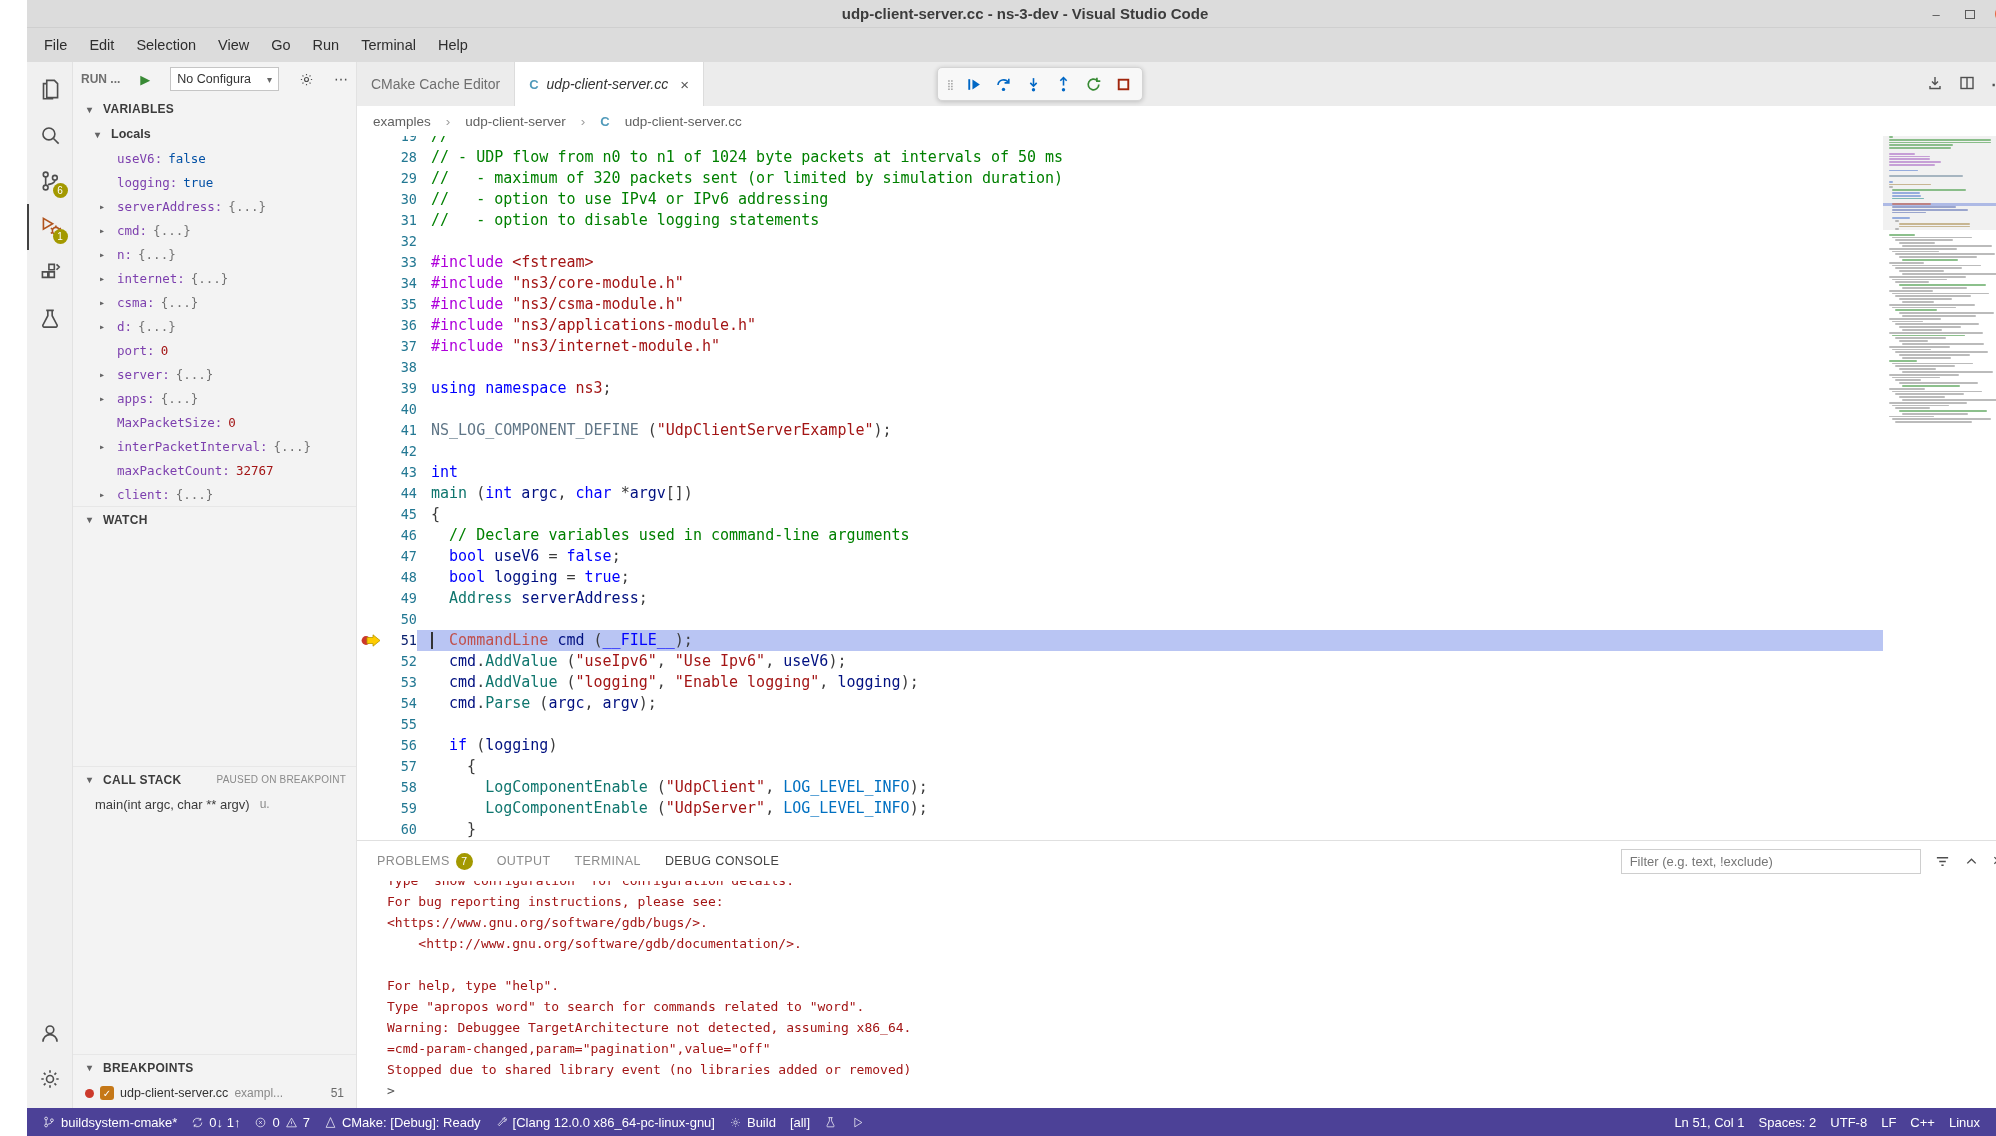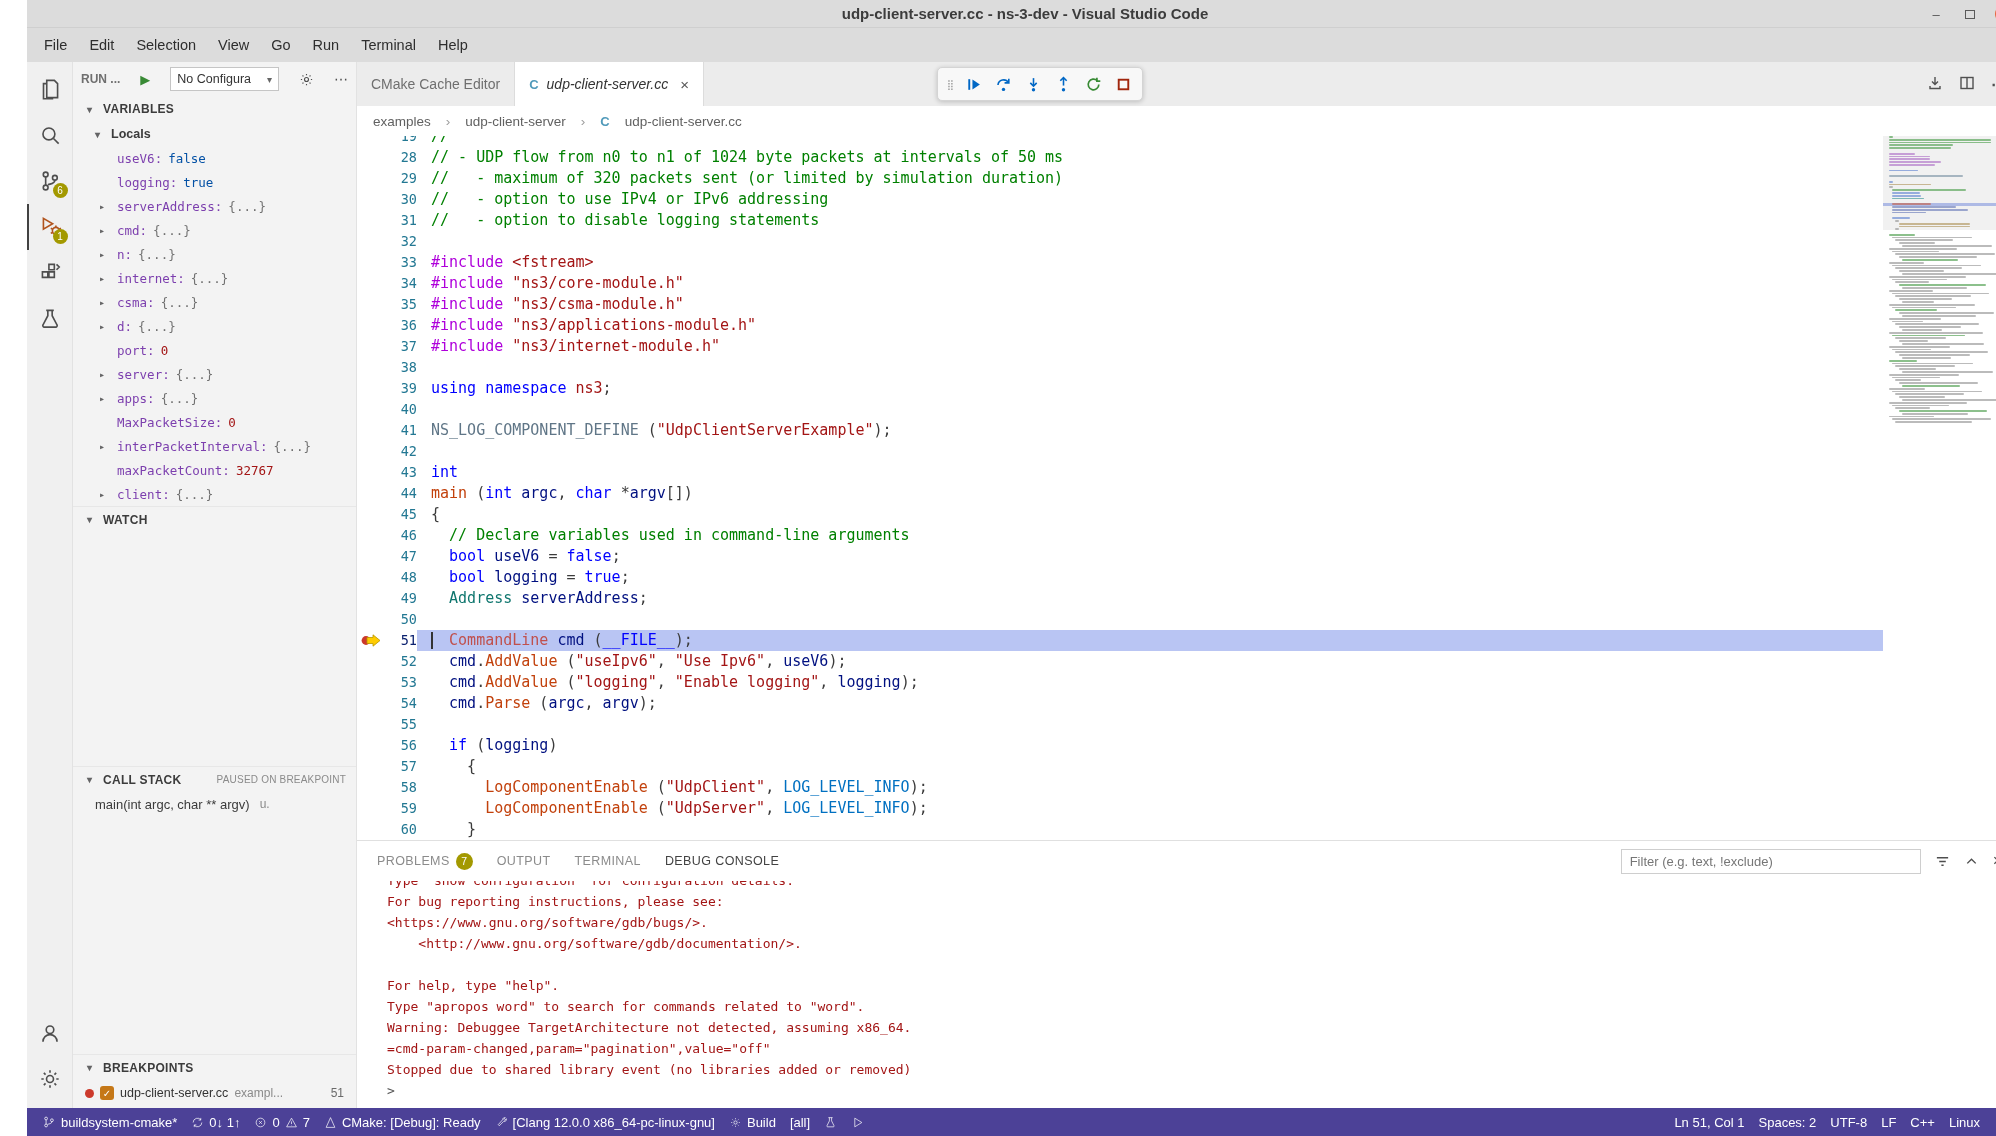--- a/index.html
+++ b/index.html
@@ -87,21 +87,21 @@
   .code-area { flex:1; position:relative; overflow:hidden; font-family:"DejaVu Sans Mono",monospace; font-size:15px; }
   .code-scroll { position:absolute; top:-10px; left:0; right:140px; }
   .line { display:flex; height:21px; line-height:21px; position:relative; }
   .gutter-icon { width:26px; flex:none; position:relative; }
   .lnum { width:34px; flex:none; text-align:right; color:#237893; font-size:13.5px; }
   .line.current .lnum { color:#0b216f; }
   .ltext { padding-left:14px; white-space:pre; flex:1; color:#3b3b3b; }
   .line.current .ltext { background:#b9c5f3; }
   .caret { position:absolute; left:74px; top:2px; width:2px; height:17px; background:#333; }
   .tk-cm{color:#008000} .tk-kw{color:#0000ff} .tk-pp{color:#af00db} .tk-str{color:#a31515}
-  .tk-ty{color:#0f766e} .tk-ty2{color:#c0504d} .tk-fn{color:#c2410c} .tk-var{color:#001080} .tk-pl{color:#3b3b3b} .tk-mac{color:#607687} .tk-const{color:#0070c1}
+  .tk-ty{color:#0f766e} .tk-ty2{color:#c0504d} .tk-fn{color:#0f766e} .tk-var{color:#001080} .tk-pl{color:#3b3b3b} .tk-mac{color:#607687} .tk-const{color:#0070c1}
 
   .minimap { position:absolute; top:0; right:14px; width:126px; bottom:0; background:#fff; }
   .mm-slider { position:absolute; top:0; left:0; right:0; height:94px; background:rgba(0,0,0,.055); }
   .mm-row { height:2.8px; }
   .mm-row.cur { background:#b9c5f3; }
   .mm-bar { height:1.8px; border-radius:1px; opacity:.8; }
   .deco-strip { position:absolute; top:0; right:0; width:14px; bottom:0; background:#fafafa; }
   .deco-thumb { position:absolute; top:0; left:2px; width:10px; height:262px; background:rgba(0,0,0,.14); border-radius:5px; }
   .deco-mark { position:absolute; left:3px; width:8px; height:4px; }
 

